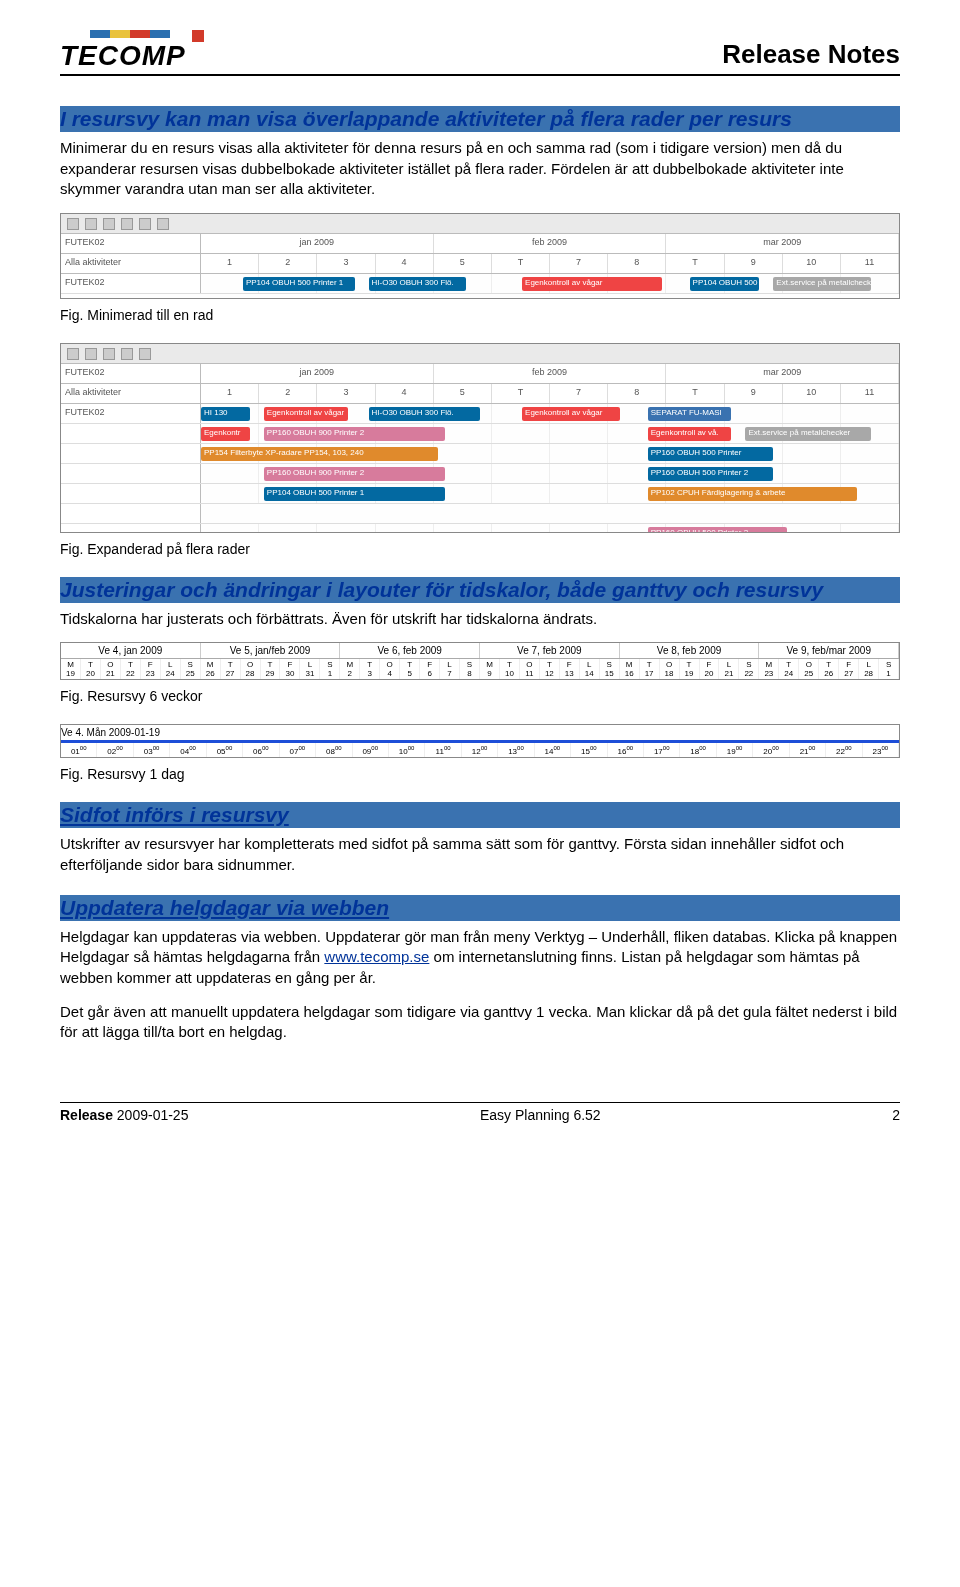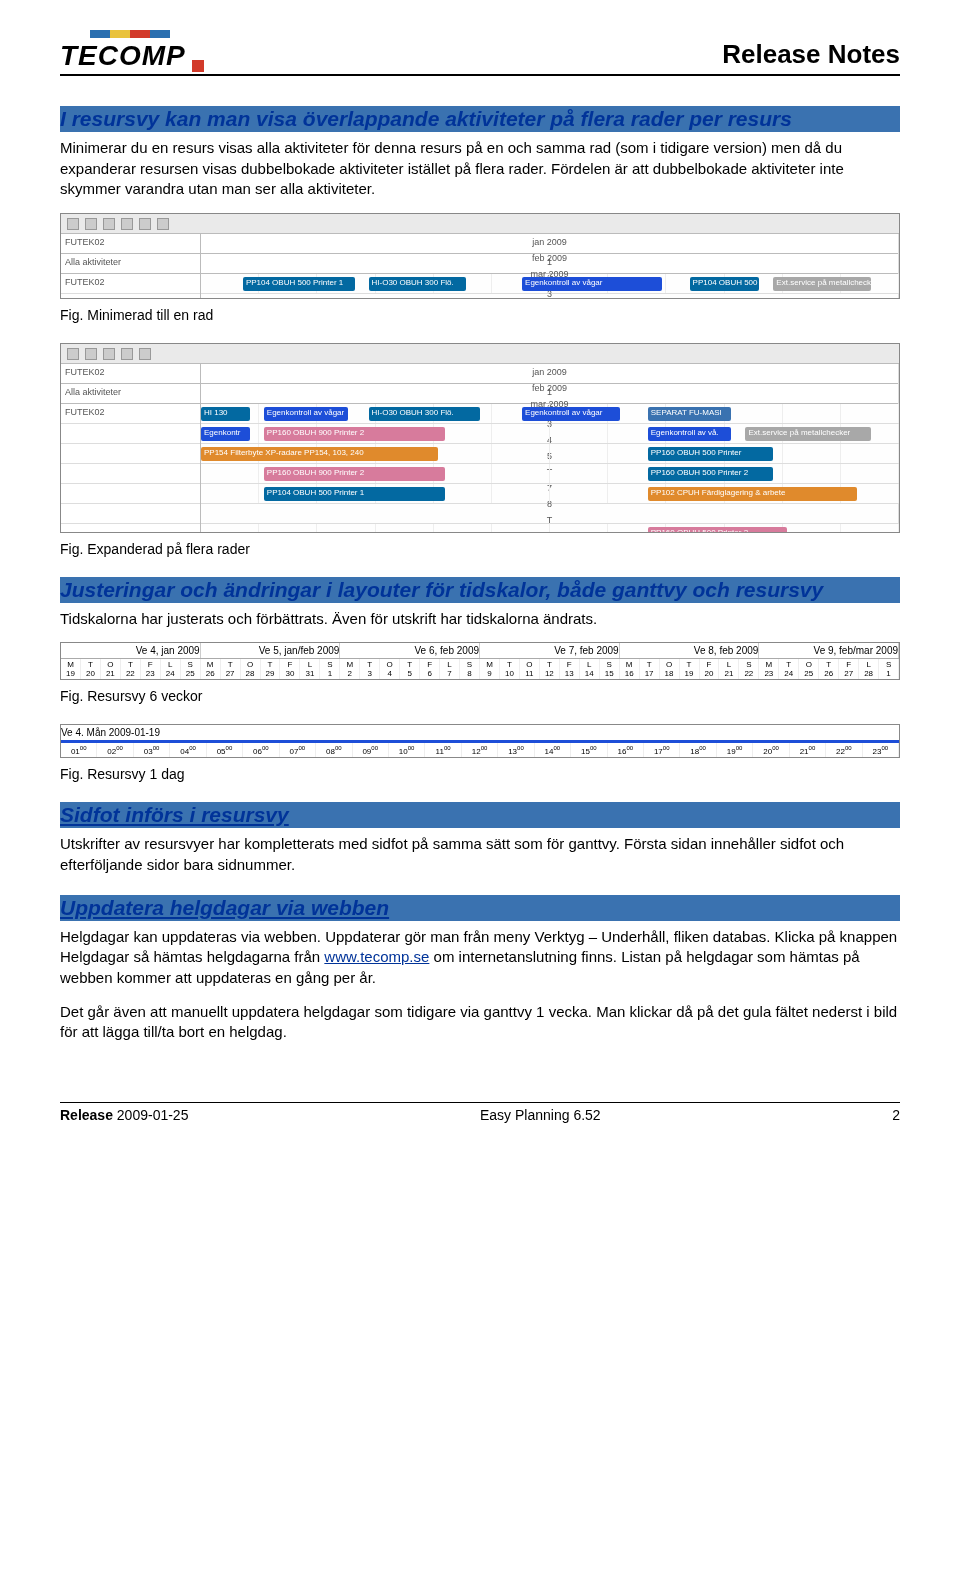--- a/index.html
+++ b/index.html
@@ -37,21 +37,21 @@
   .logo-flag .c1{ width:20px; background:#2a6fb0;}
   .logo-flag .c2{ width:20px; background:#e9c23c;}
   .logo-flag .c3{ width:20px; background:#d23a2a;}
   .logo-flag .c4{ width:20px; background:#2a6fb0;}
   .logo-text {
     font-size: 28px;
     font-weight: 900;
     letter-spacing: 1px;
     font-style: italic;
     display:flex;
-    align-items:flex-end;
+    align-items:flex-start;
   }
   .logo-text .accent { width:12px; height:12px; background:#d23a2a; margin-left:6px; margin-top:-10px;}
   .doc-title {
     font-size: 26px;
     font-weight: bold;
     color: #000;
     padding-bottom: 2px;
   }
   h2.blue {
     color: #003399;
@@ -97,21 +97,21 @@
   }
   .tb-icon { width:12px; height:12px; background:#ccc; border:1px solid #999;}
   .timeline-header {
     display: grid;
     grid-template-columns: 140px 1fr;
     border-bottom: 1px solid #bbb;
     height: 20px;
     background:#fff;
   }
   .th-left { border-right:1px solid #bbb; padding:3px 4px;}
-  .th-right { display:flex;flex-direction:column; }
+  .th-right { display:flex; }
   .th-cell { flex:1; border-right:1px solid #ddd; padding:3px 4px; text-align:center;}
   .row {
     display:grid;
     grid-template-columns: 140px 1fr;
     height: 20px;
     border-bottom:1px solid #ddd;
   }
   .row .lcell{ border-right:1px solid #bbb; padding:3px 4px; background:#fff;}
   .row .rcell{ position:relative; display:flex; }
   .slot{ flex:1; border-right:1px solid #eee;}
@@ -120,39 +120,39 @@
     height:14px;
     top:3px;
     border-radius:2px;
     color:#fff;
     font-size:8px;
     padding:1px 3px;
     overflow:hidden;
     white-space:nowrap;
   }
   .red{ background:#0369a1;}
-  .green{ background:#1d4ed8;}
+  .green{ background:#ef4444;}
   .blue{ background:#3a72b0;}
   .pink{ background:#d77b9c;}
   .gray{ background:#a8a8a8;}
   .orange{ background:#e08a2c;}
   
   .timeline-strip {
     border:1px solid #888;
     margin-top:12px;
     font-size:10px;
     background:#fff;
   }
   .ts-weeks {
     display:flex;
     border-bottom:1px solid #aaa;
   }
   .ts-week {
     flex:1;
-    text-align:right;
+    text-align:center;
     padding:2px 0;
     border-right:1px solid #ccc;
   }
   .ts-days {
     display:flex;
     font-size:8px;
   }
   .ts-day {
     flex:1;
     text-align:center;

